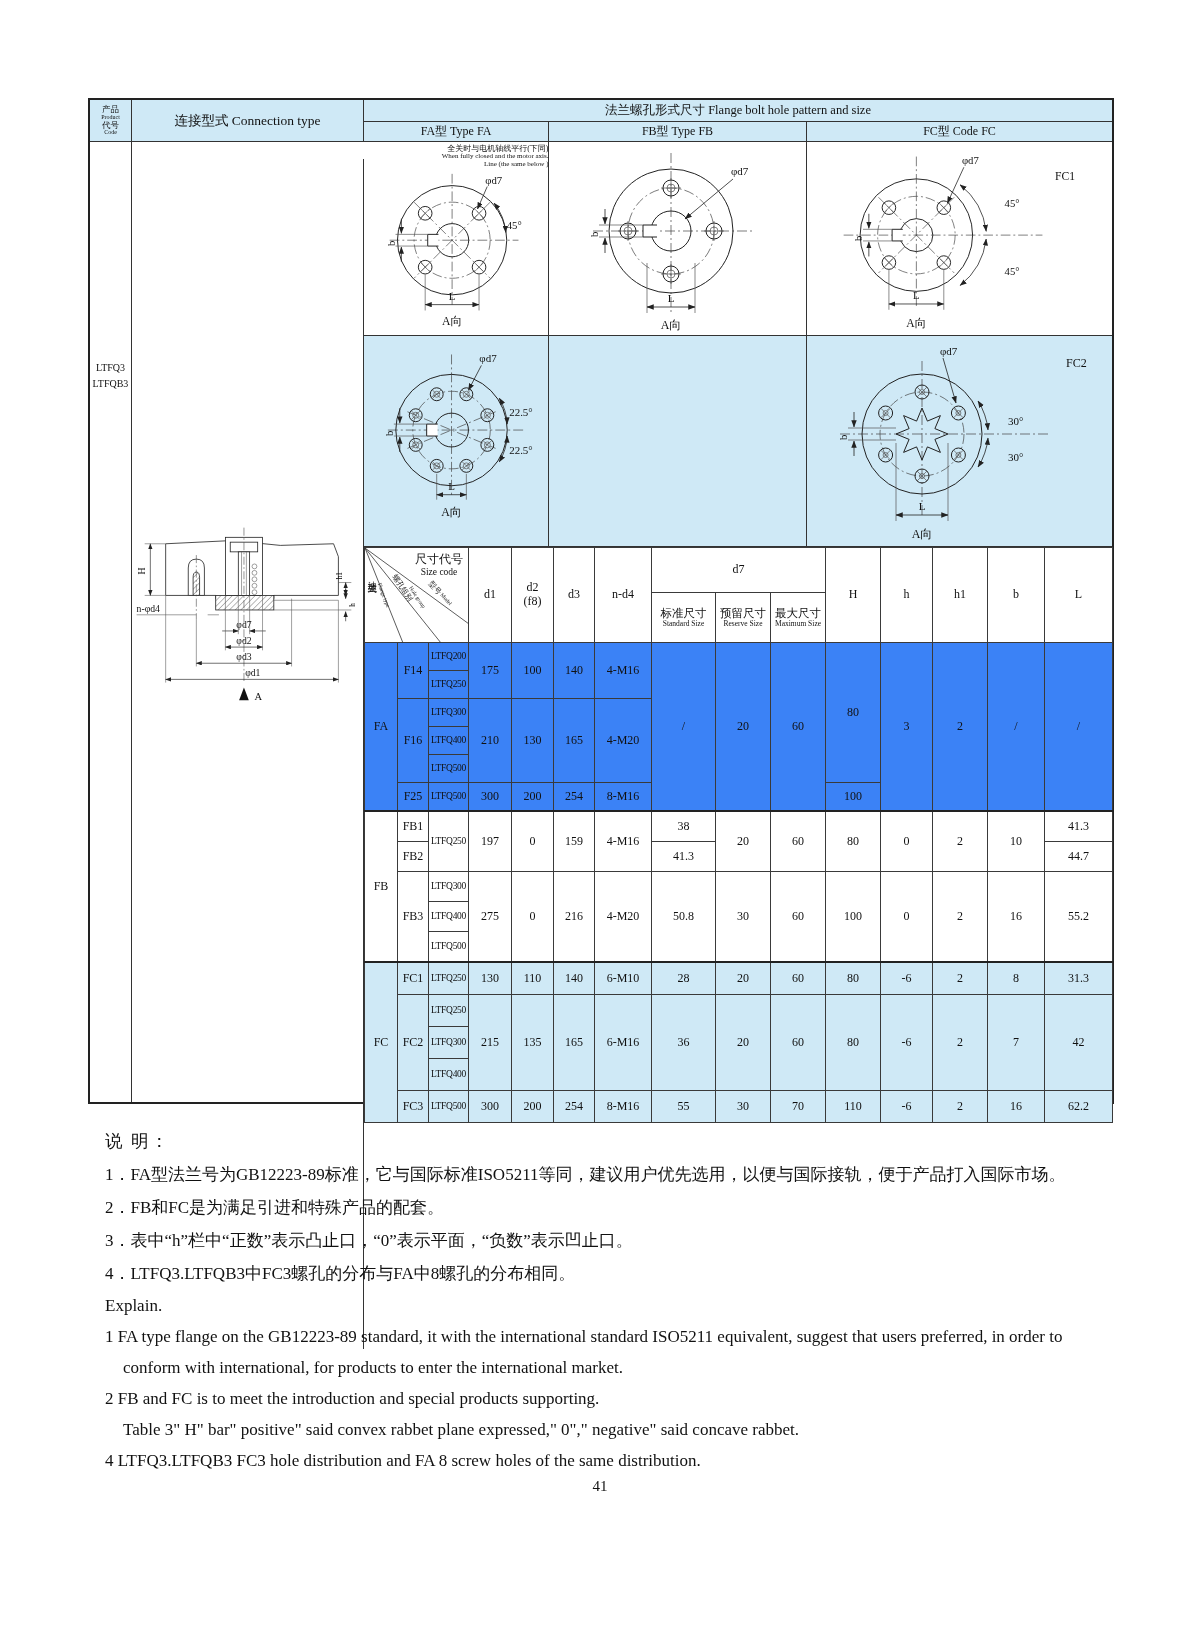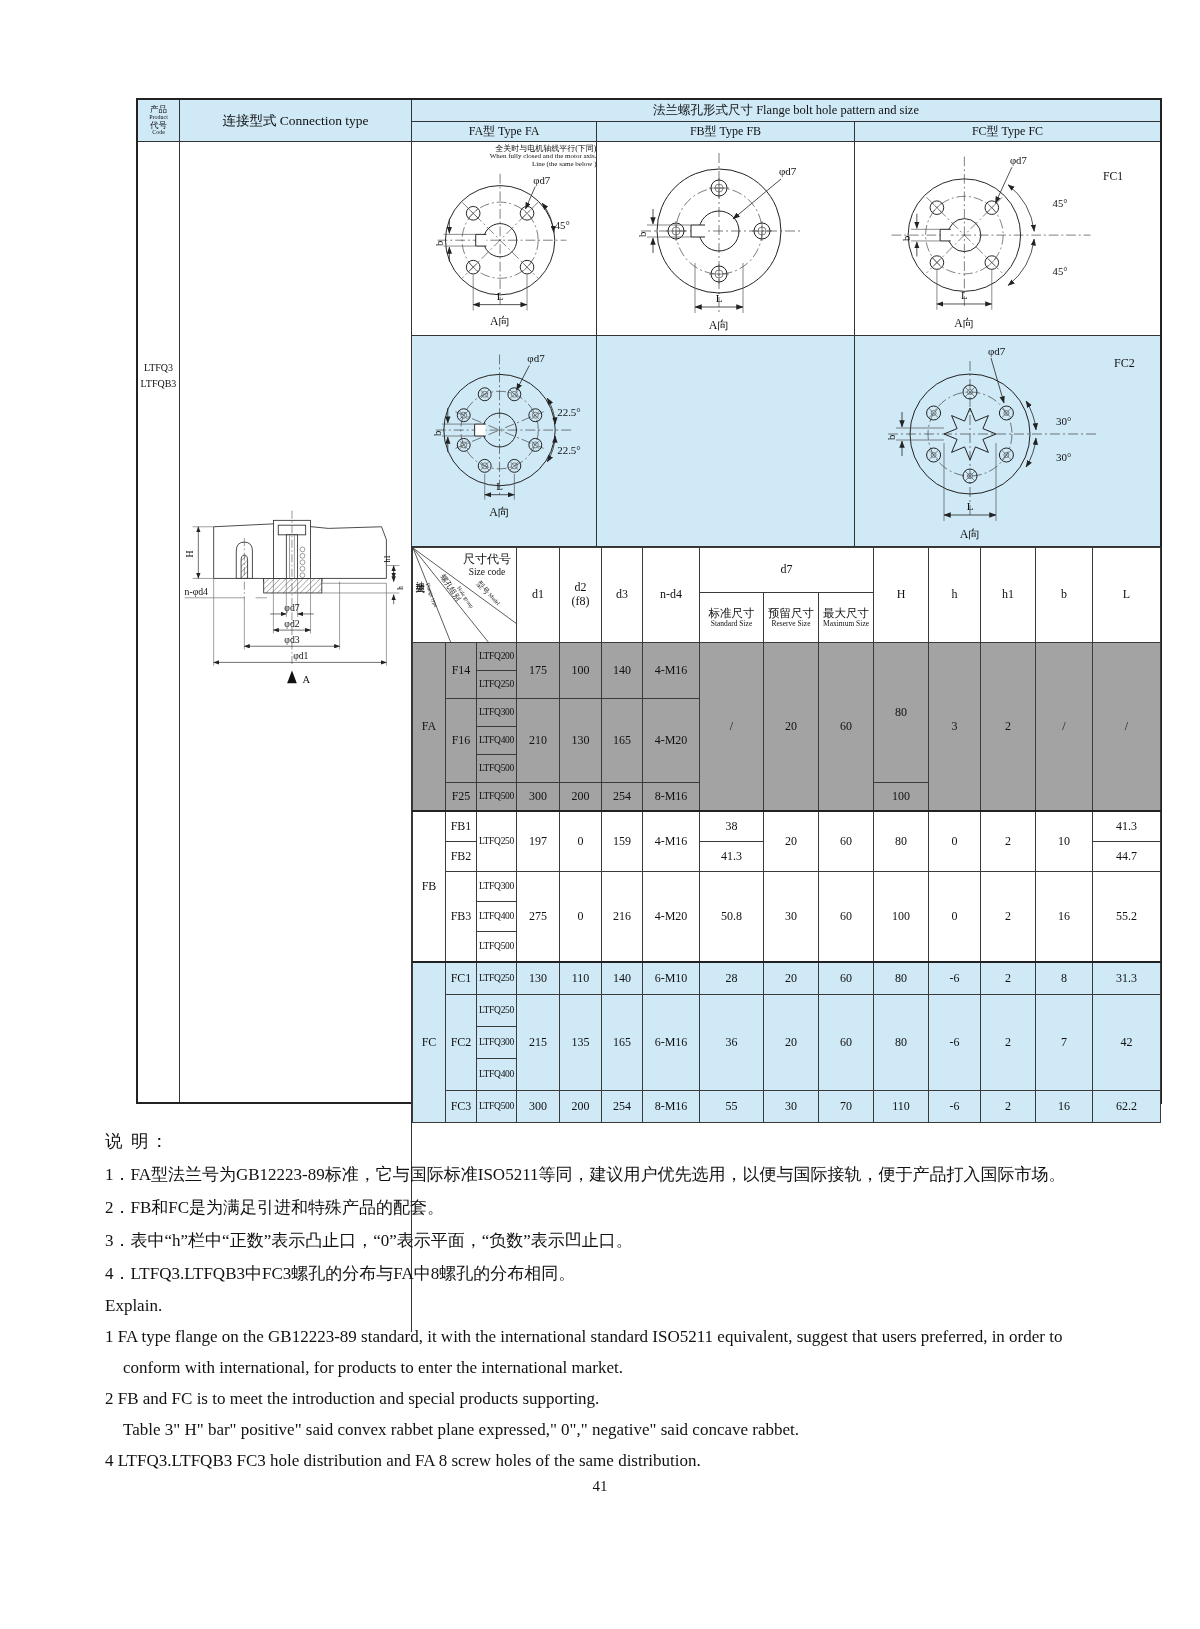--- a/index.html
+++ b/index.html
@@ -1,30 +1,30 @@
 <!DOCTYPE html>
 <html><head>
 <meta charset="utf-8">
 <style>
   html,body{margin:0;padding:0;background:#fff;}
   .sheet{position:relative;width:1200px;height:1629px;background:#fff;color:#111;
          font-family:"Liberation Serif",serif;overflow:hidden;}
-  .frame{position:absolute;left:88px;top:98px;width:1022px;height:1002px;border:2px solid #222;margin-left:48px;}
+  .frame{position:absolute;left:88px;top:98px;width:1022px;height:1002px;border:2px solid #222;}
   .acell{position:absolute;box-sizing:border-box;border-right:1px solid #333;border-bottom:1px solid #333;
          display:flex;align-items:center;justify-content:center;text-align:center;}
   .noright{border-right:none;}
   .nobot{border-bottom:none;}
   .blue{background:#cfe9f6;}
   .tiny{line-height:1.05;}
   
   .dtable{border-collapse:collapse;table-layout:fixed;width:748px;font-family:"Liberation Serif",serif;}
   .dtable td{border:1px solid #3a3a3a;padding:0;text-align:center;vertical-align:middle;font-size:12px;line-height:1.15;}
   .dtable tr.hr1 td{height:44px;}
   .dtable tr.hr2 td{height:49px;}
-  .dtable tr.ra td{height:27px;background:#a3a3a3;}
+  .dtable tr.ra td{height:27px;background:#3b82f6;}
   .dtable tr.rb td{height:29px;background:#fff;}
   .dtable tr.rc td{height:31px;background:#cfe9f6;}
   .dtable tr.tsec td{border-top:2px solid #222;}
   .dtable td.model{font-size:9.5px;letter-spacing:-0.3px;}
   .dtable td.corner{position:relative;padding:0;background:#fff;}
   .hcn{font-size:11.5px;}
   .hen{font-size:7.5px;line-height:1;text-align:center;}
   
   .ol{stroke:#222;stroke-width:1;fill:none;}
   .cl{stroke:#444;stroke-width:.7;fill:none;stroke-dasharray:10 3 2 3;}
@@ -77,30 +77,30 @@
     <div class="acell blue noright" style="left:274px;top:0;width:748px;height:22px;font-size:12.5px;">
       <span>法兰螺孔形式尺寸    Flange bolt hole pattern and size</span>
     </div>
     <div class="acell blue" style="left:274px;top:22px;width:185px;height:20px;font-size:12px;text-align:right;">
       <span>FA型   Type FA</span>
     </div>
     <div class="acell blue" style="left:459px;top:22px;width:258px;height:20px;font-size:12px;">
       <span>FB型  Type FB</span>
     </div>
     <div class="acell blue noright" style="left:717px;top:22px;width:305px;height:20px;font-size:12px;">
-      <span>FC型  Type FC</span>
+      <span>FC型  Code FC</span>
     </div>
 
     <div class="acell nobot" style="left:0;top:42px;width:42px;height:960px;align-items:flex-start;">
       <div style="margin-top:218px;font-size:10px;line-height:16px;">
         <div>LTFQ3</div>
         <div>LTFQB3</div>
       </div>
     </div>
-    <div class="acell nobot" style="left:42px;top:42px;width:232px;height:1190px;">
+    <div class="acell nobot" style="left:42px;top:59px;width:232px;height:1190px;">
 
       <svg width="226" height="186" viewBox="0 0 280 230" style="position:absolute;left:3px;top:362px;">
         <path class="ol" fill="url(#hat)" d="M38,28 L120,24 L180,30 L246,28 L252,44 L252,92 L172,92 L172,96 L100,96 L100,92 L38,92 Z"></path>
         <rect x="100" y="92" width="72" height="18" fill="url(#hat)" stroke="#222"></rect>
         <line class="thin" x1="172" y1="98" x2="252" y2="98"></line>
 
         <path d="M66,92 L66,58 Q66,47 76,47 Q86,47 86,58 L86,92 Z" fill="#fff" stroke="#222"></path>
         <path d="M72,92 L72,70 Q72,63 76,63 Q80,63 80,70 L80,92 Z" fill="url(#hat)" stroke="#222"></path>
         <line class="cl" x1="76" y1="42" x2="76" y2="122"></line>
 

